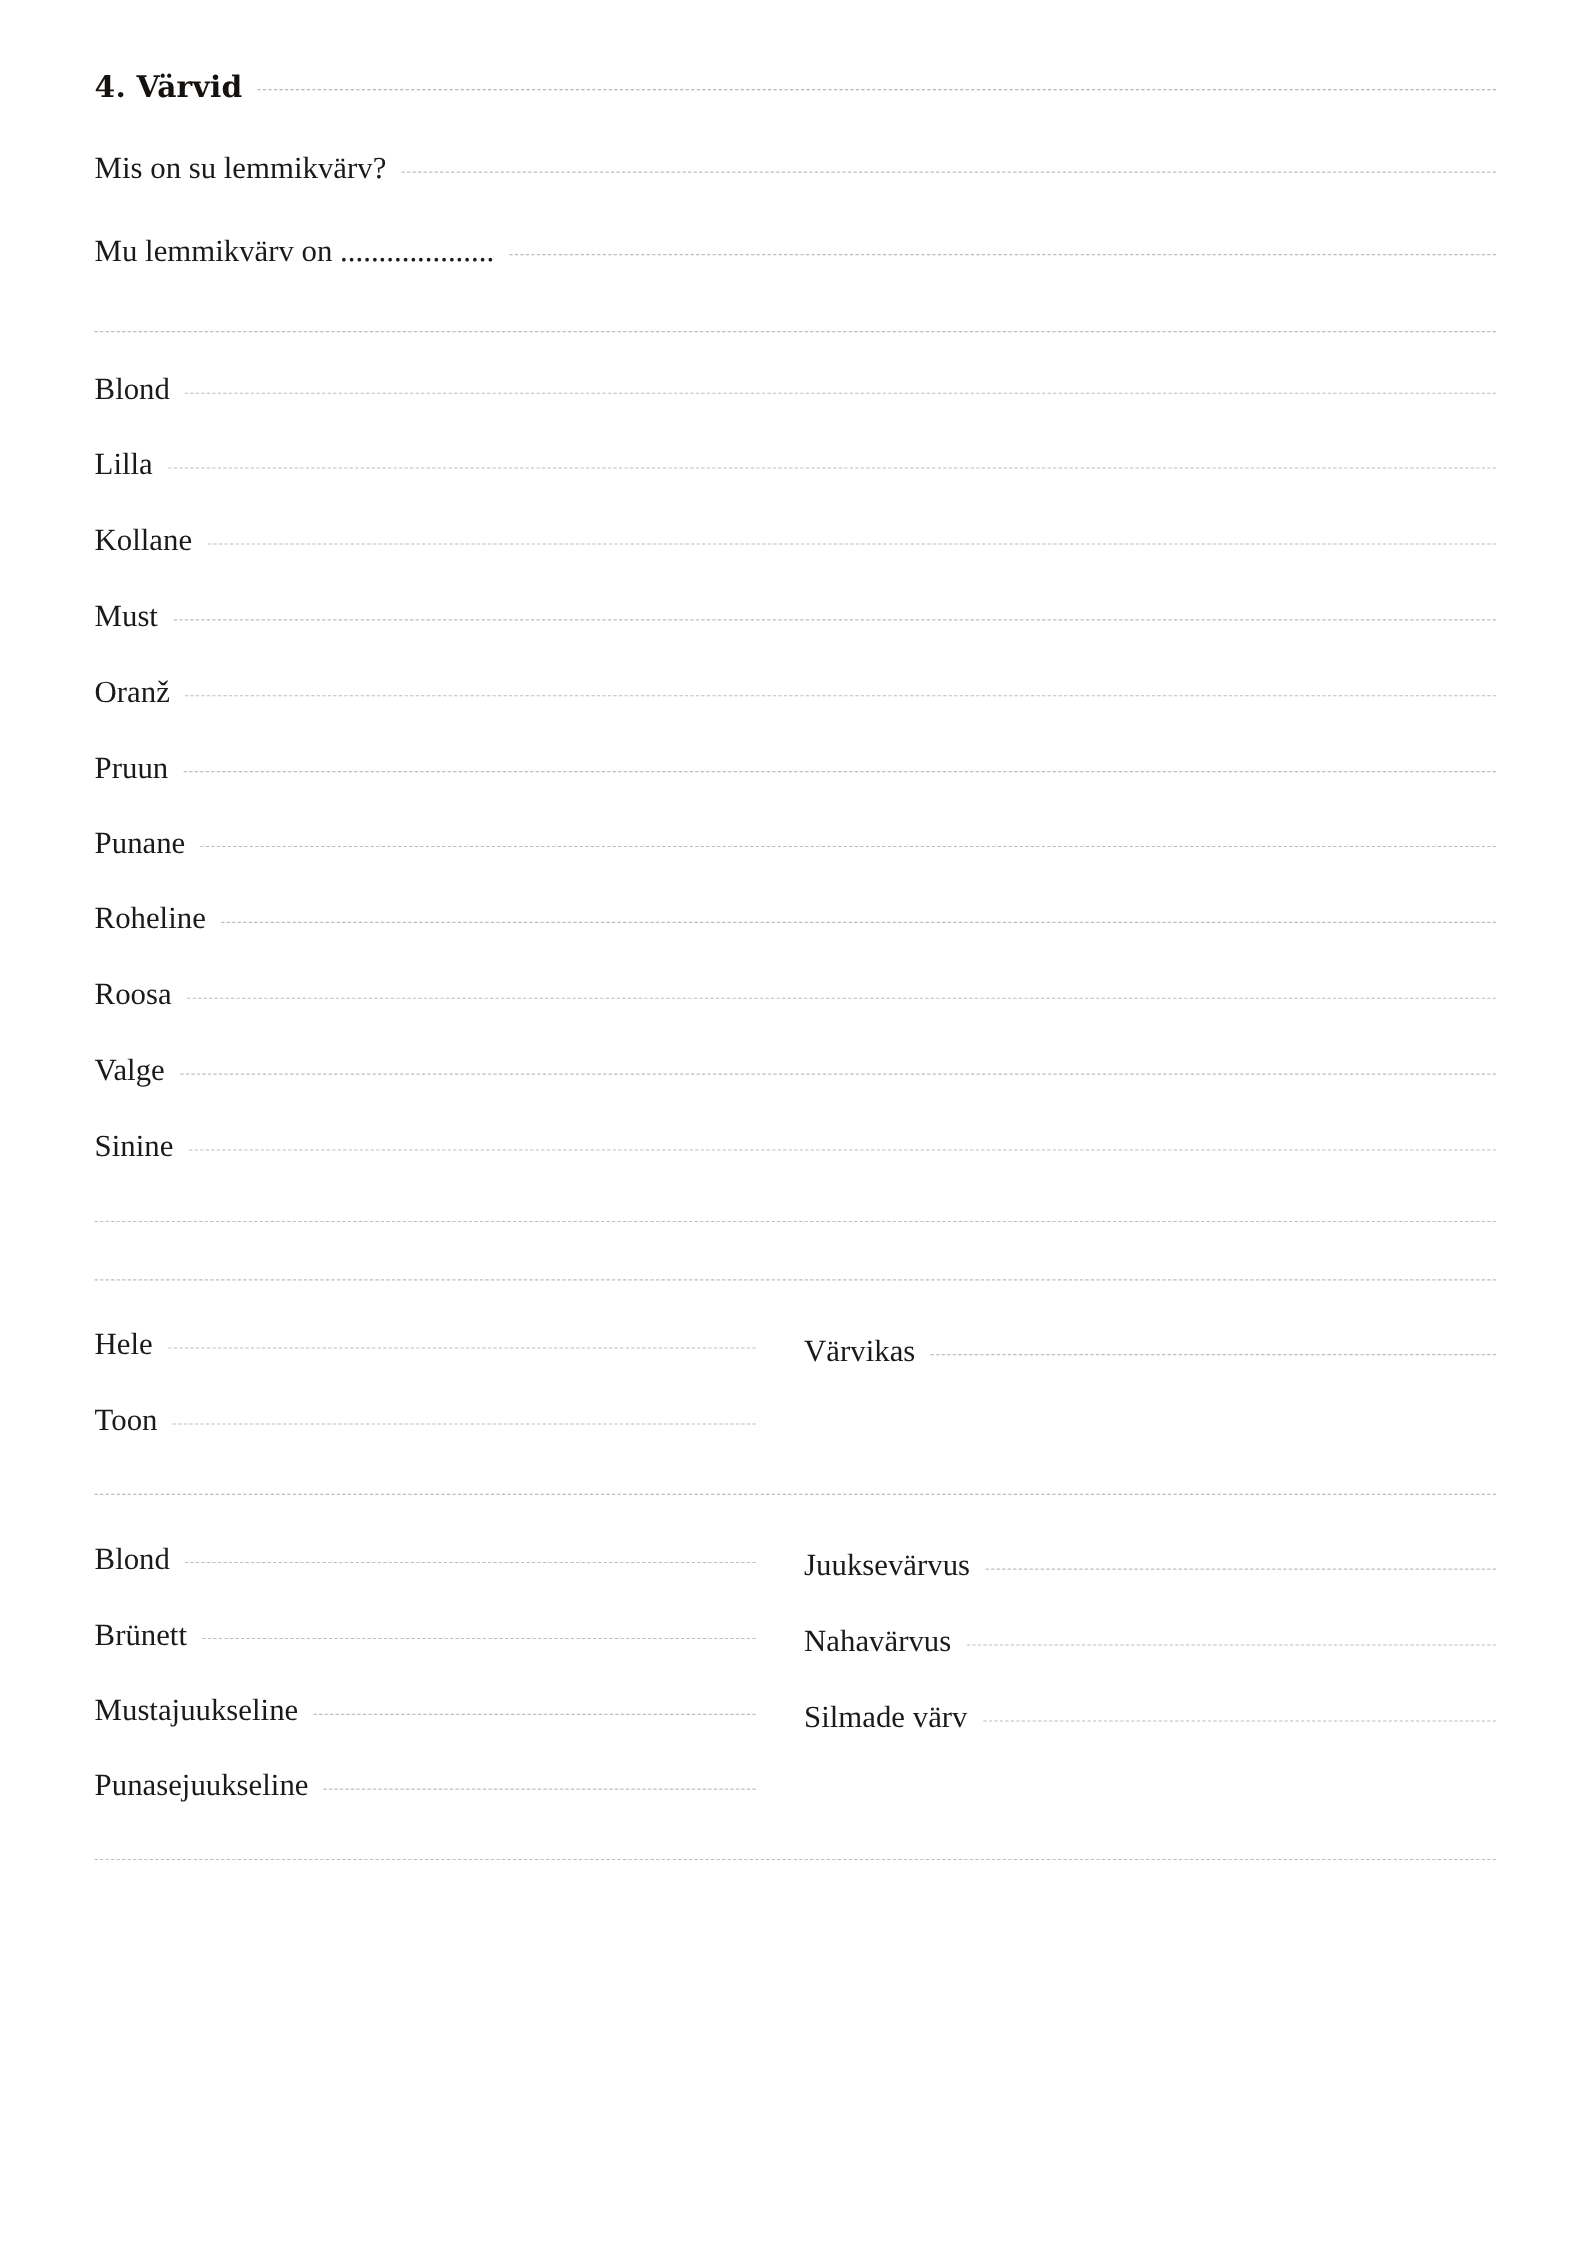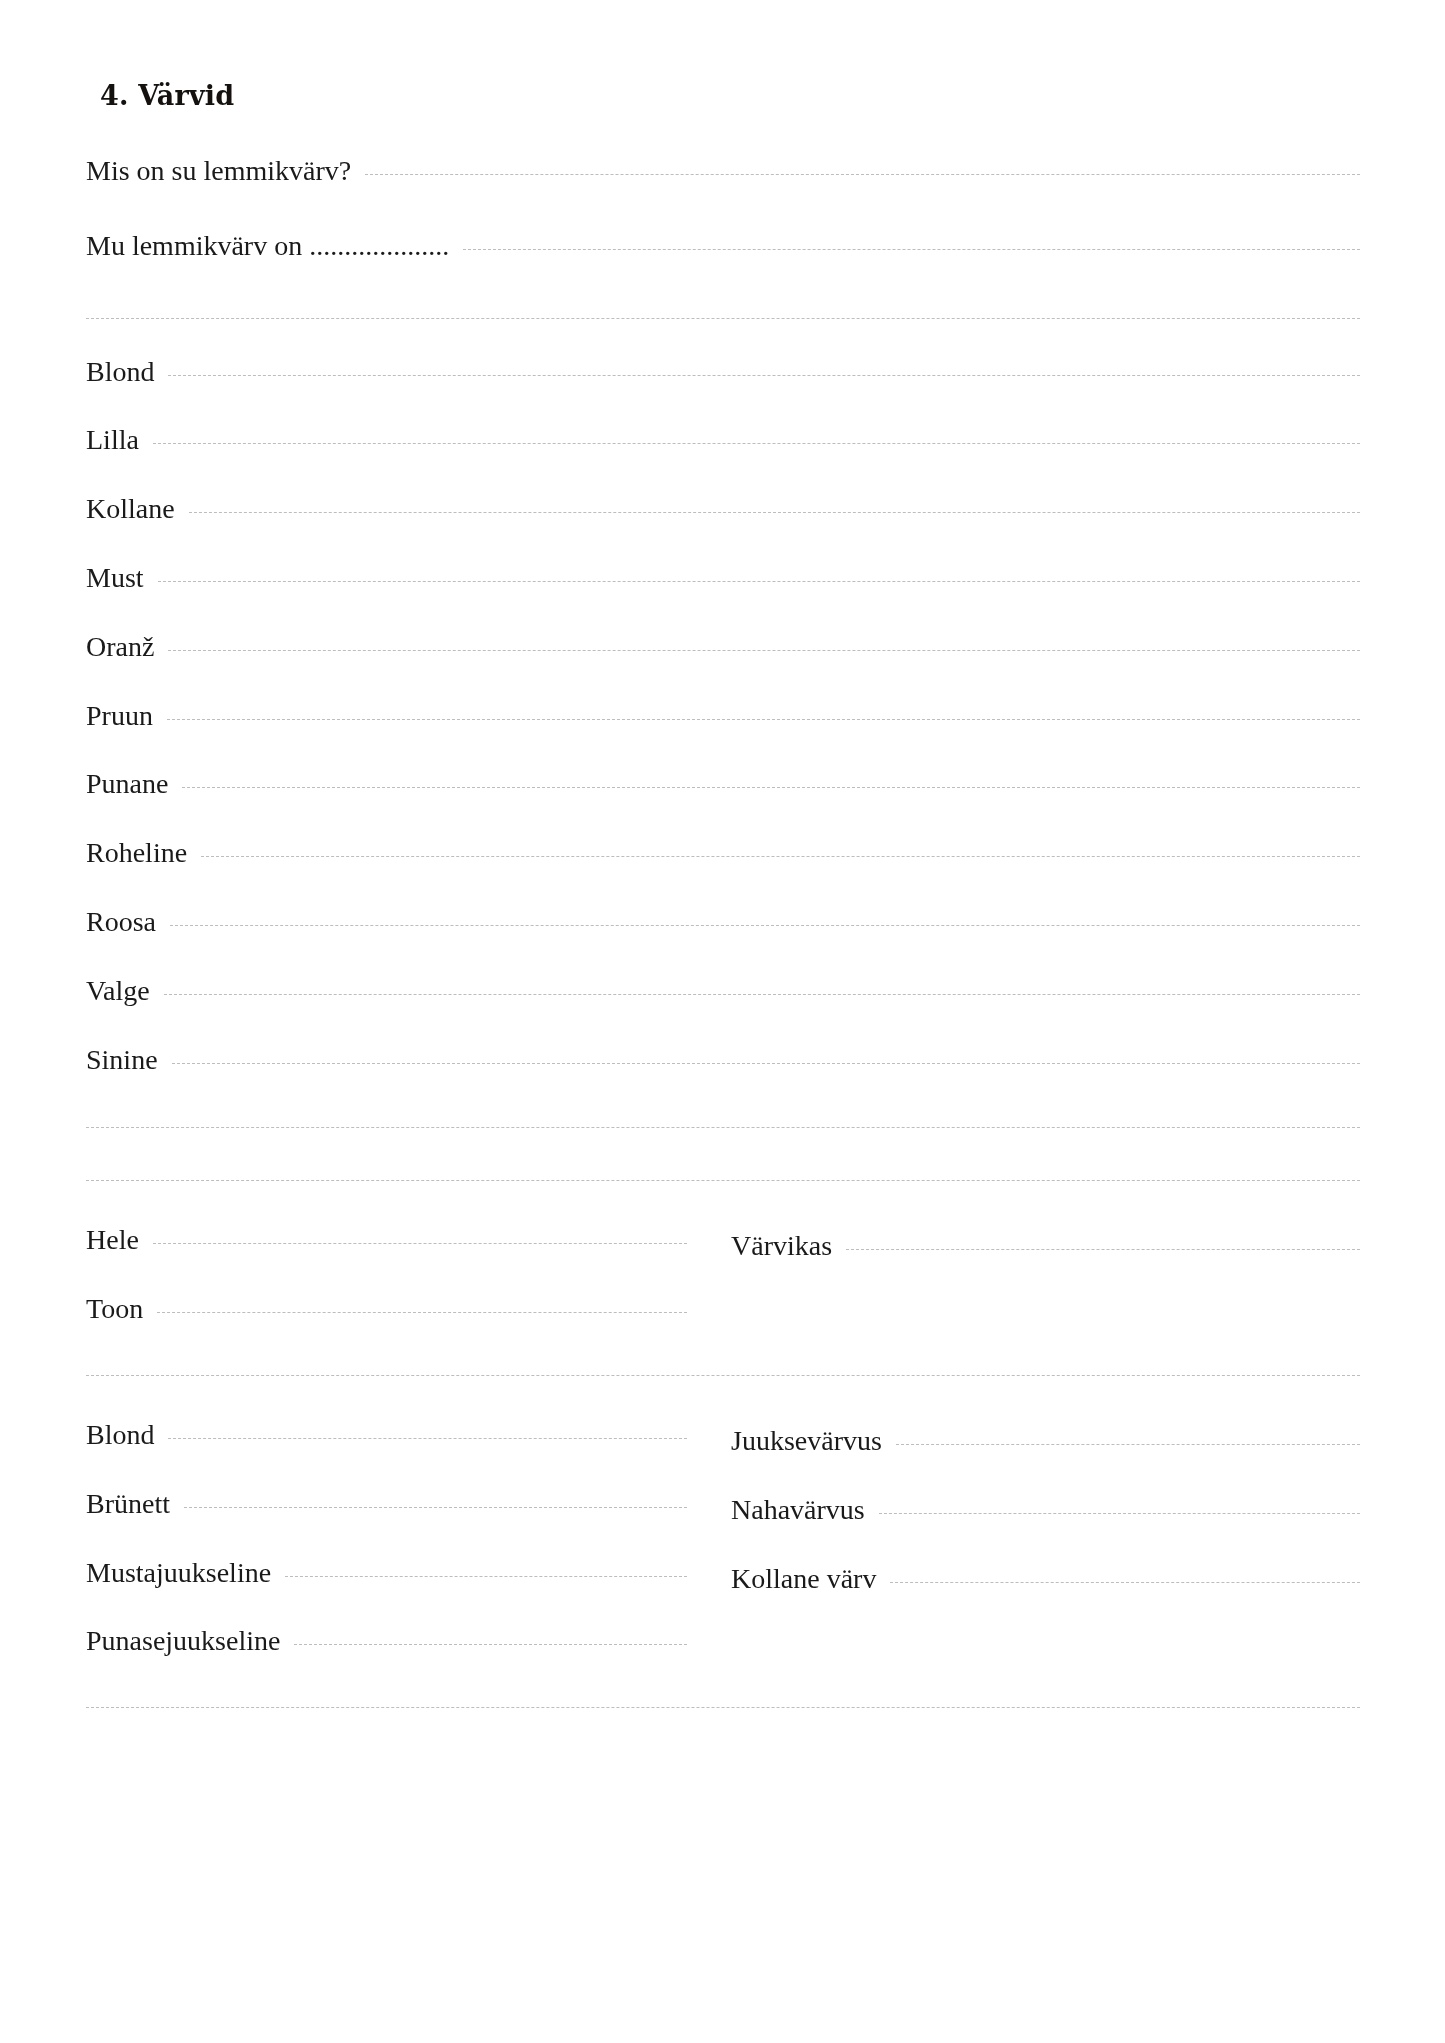--- a/index.html
+++ b/index.html
@@ -25,22 +25,21 @@
     position: absolute;
     left: 86px;
     top: 0;
     width: 1274px;
   }
 
   
   .title-row {
     display: flex;
     align-items: baseline;
-    margin-top: 80px;
-    flex-direction: column;
+    margin-top: 64px;
   }
   .title-row .title {
     font-family: "DejaVu Serif", serif;
     font-weight: bold;
     font-size: 27px;
     letter-spacing: 0.2px;
     white-space: nowrap;
     color: #14110f;
   }
   .title-row .dots {
@@ -214,21 +213,21 @@
       <div class="col right">
         <div class="row">
           <div class="label">Juuksevärvus</div>
           <div class="fill"></div>
         </div>
         <div class="row">
           <div class="label">Nahavärvus</div>
           <div class="fill"></div>
         </div>
         <div class="row">
-          <div class="label">Kollane värv</div>
+          <div class="label">Silmade värv</div>
           <div class="fill"></div>
         </div>
       </div>
     </div>
 
     <div class="sep sep-6"></div>
 
   </div>
 </div>
 

